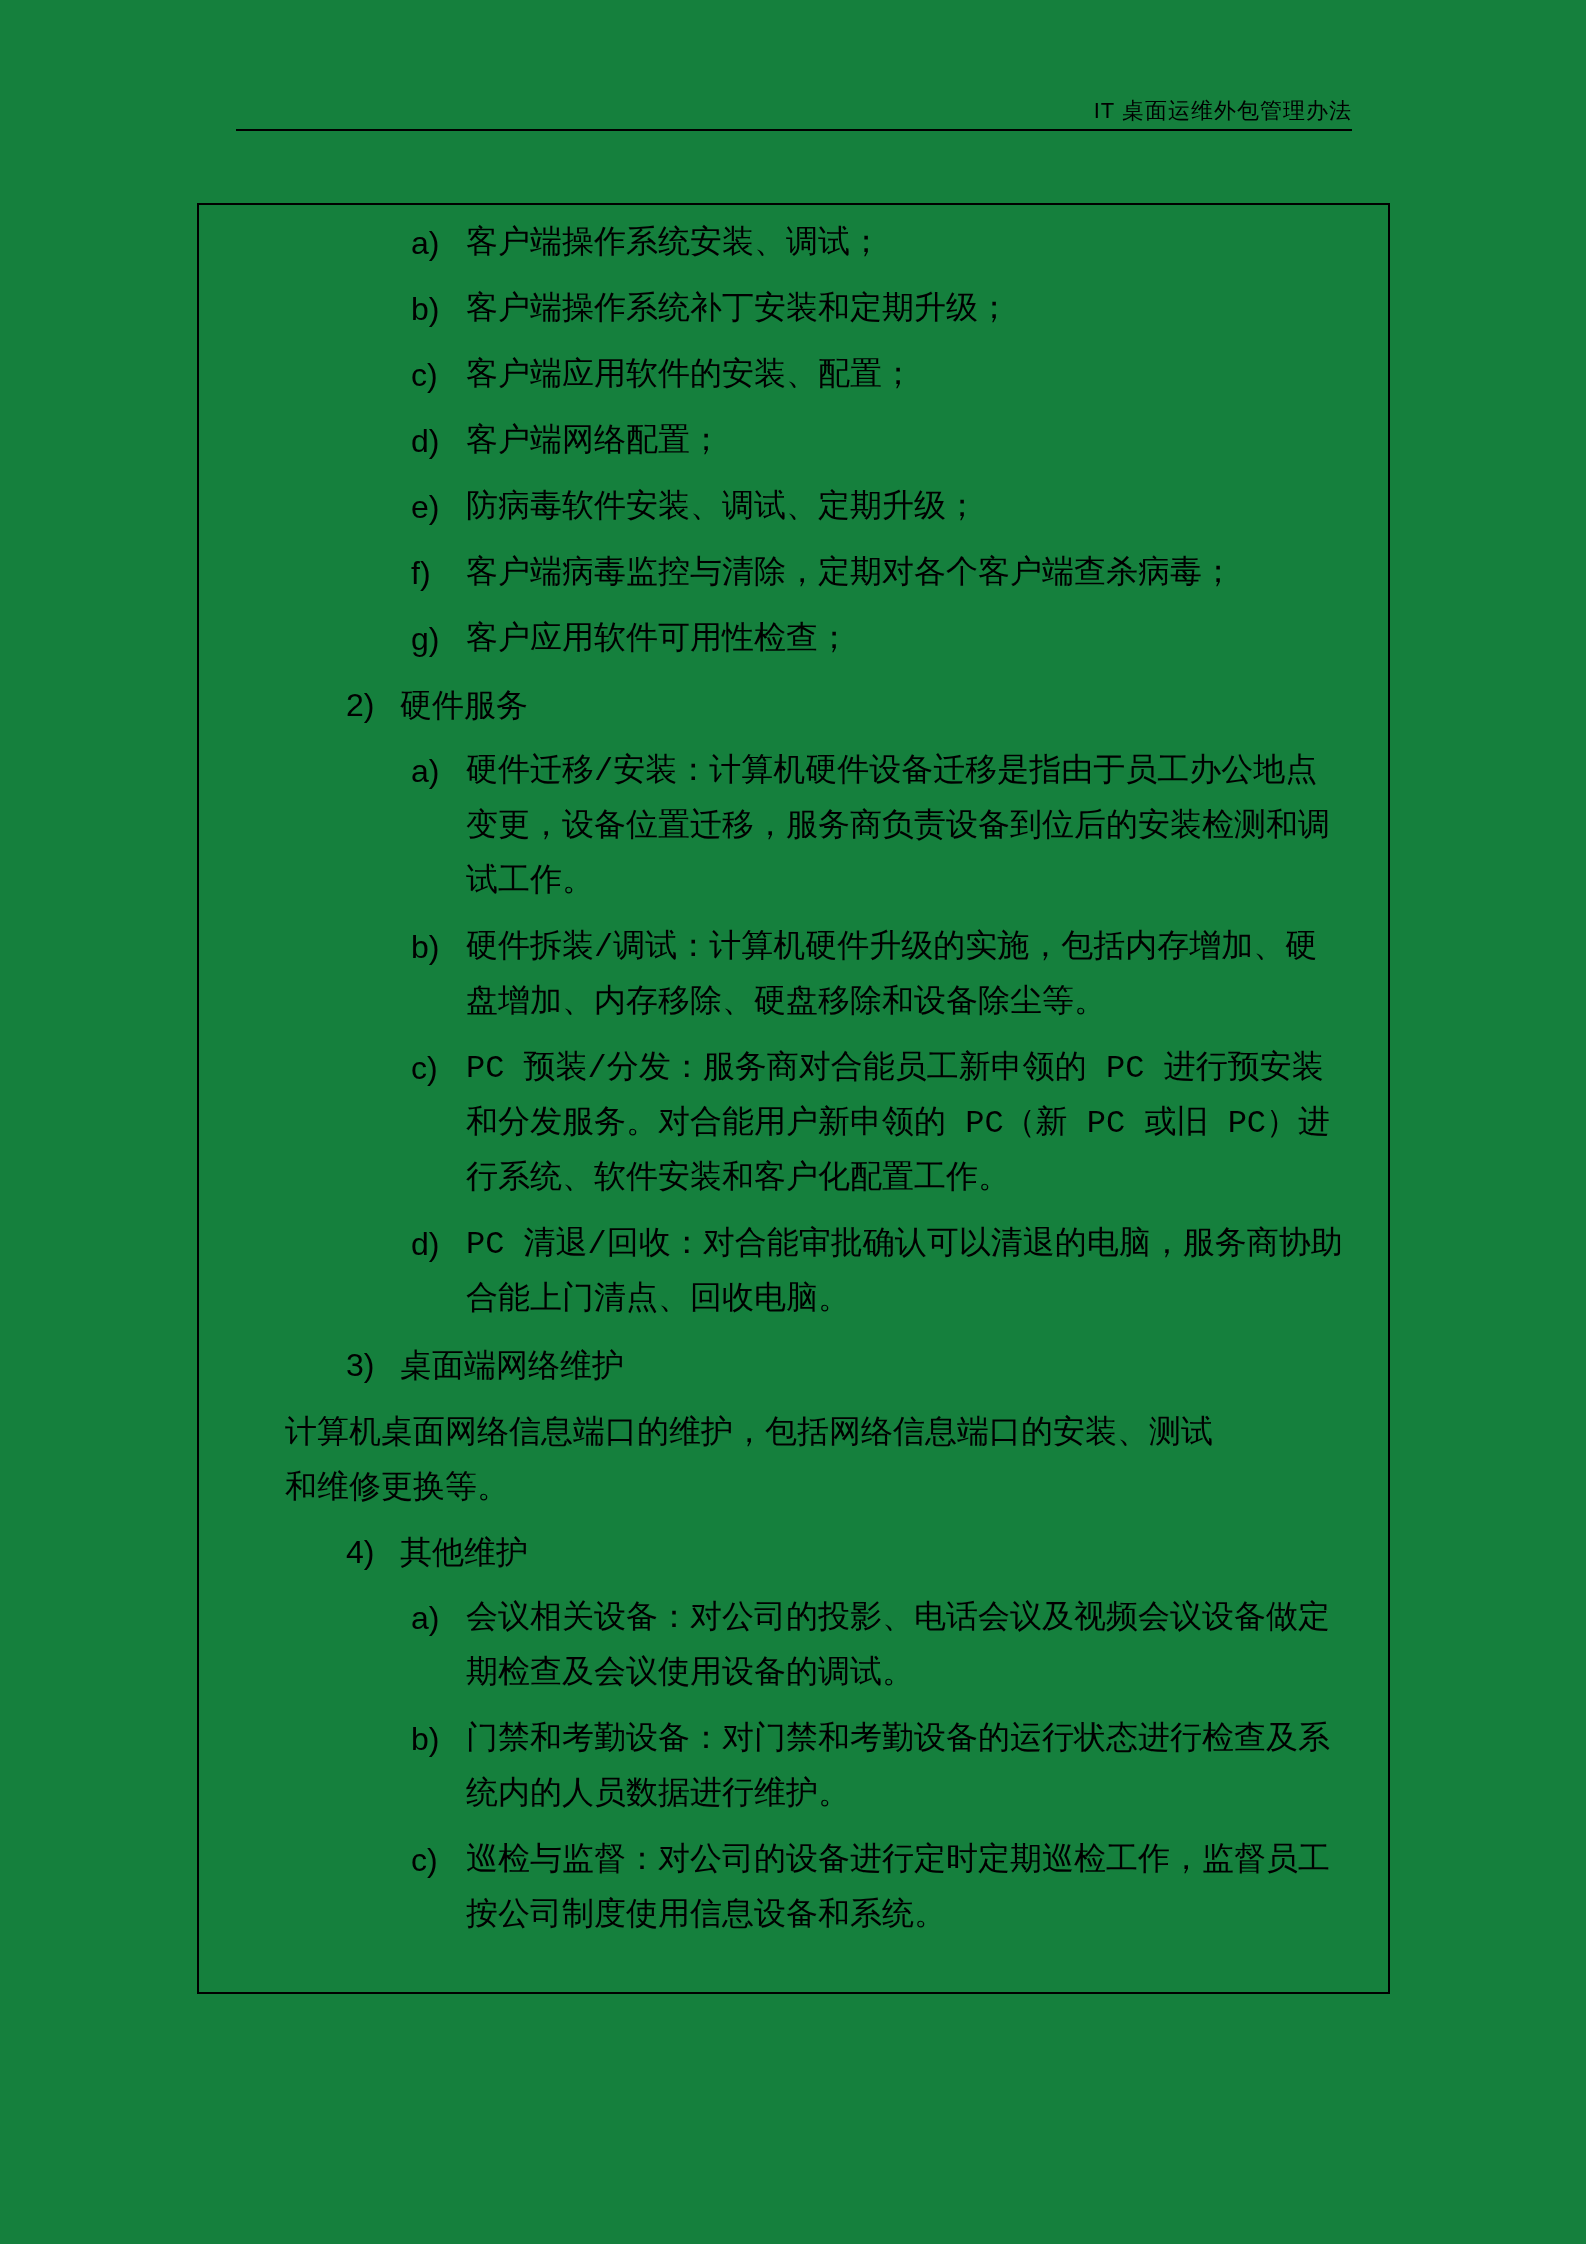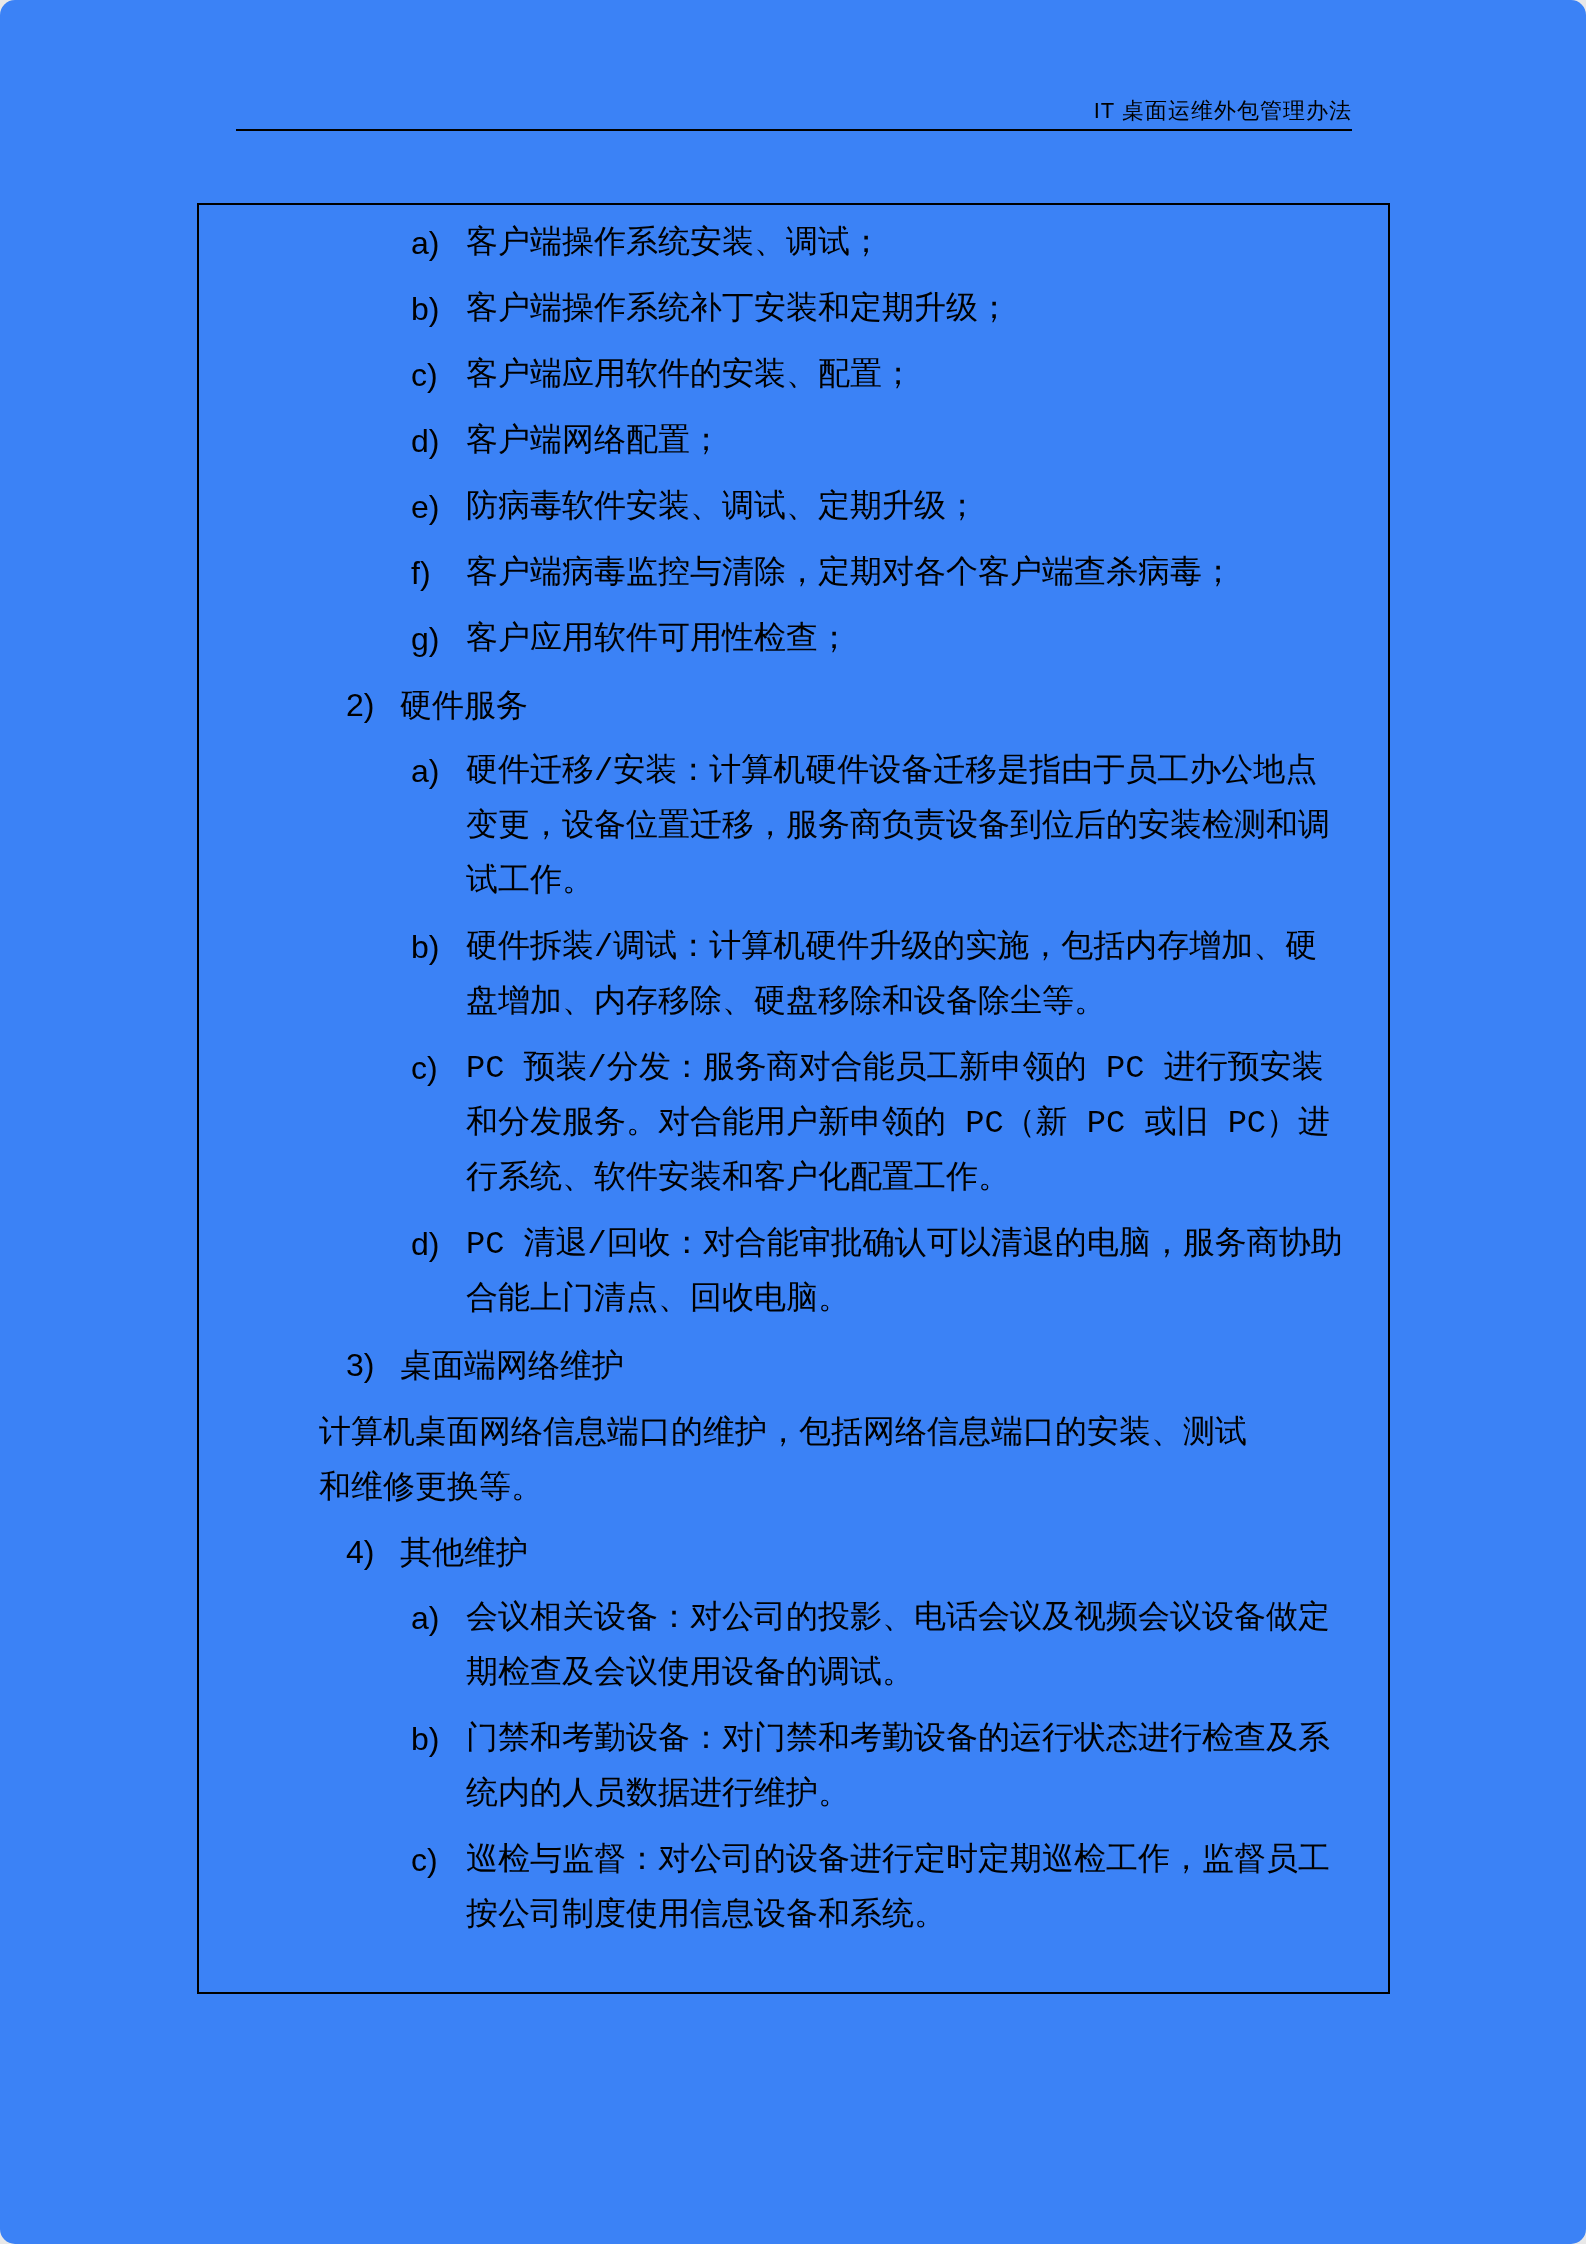--- a/index.html
+++ b/index.html
@@ -1,23 +1,22 @@
 <!DOCTYPE html>
 <html><head>
 <meta charset="utf-8">
 <style>
   html,body { margin:0; padding:0; background:#e8e8e8; }
   .page {
     position:relative;
     width:1586px; height:2244px;
     margin:0 auto;
-    background:#3b82f6;
+    background:#15803d;
     color:#000;
     font-family:"Liberation Sans", sans-serif;
-    border-radius:15px;
   }
   
   .hdr {
     position:absolute;
     left:236px; top:98px;
     width:1116px;
     text-align:right;
     font-size:22px;
     line-height:26px;
     letter-spacing:1px;
@@ -39,21 +38,21 @@
   .row { display:flex; margin-bottom:11px; }
   
   .l1 { margin-left:147px; }
   .l1 .num { width:54px; flex:0 0 54px; }
   
   .l2 { margin-left:212px; }
   .l2 .marker { width:55px; flex:0 0 55px; }
   .l2 .text { width:880px;font-family:Liberation Mono, monospace; }
   
   .para {
-    margin-left:120px;
+    margin-left:86px;
     width:936px;
     margin-bottom:11px;
   }
   
   .h42 {
     margin-left:44px;
     margin-top:26px;
     font-size:36px;
     line-height:50px;
     font-weight:bold;

